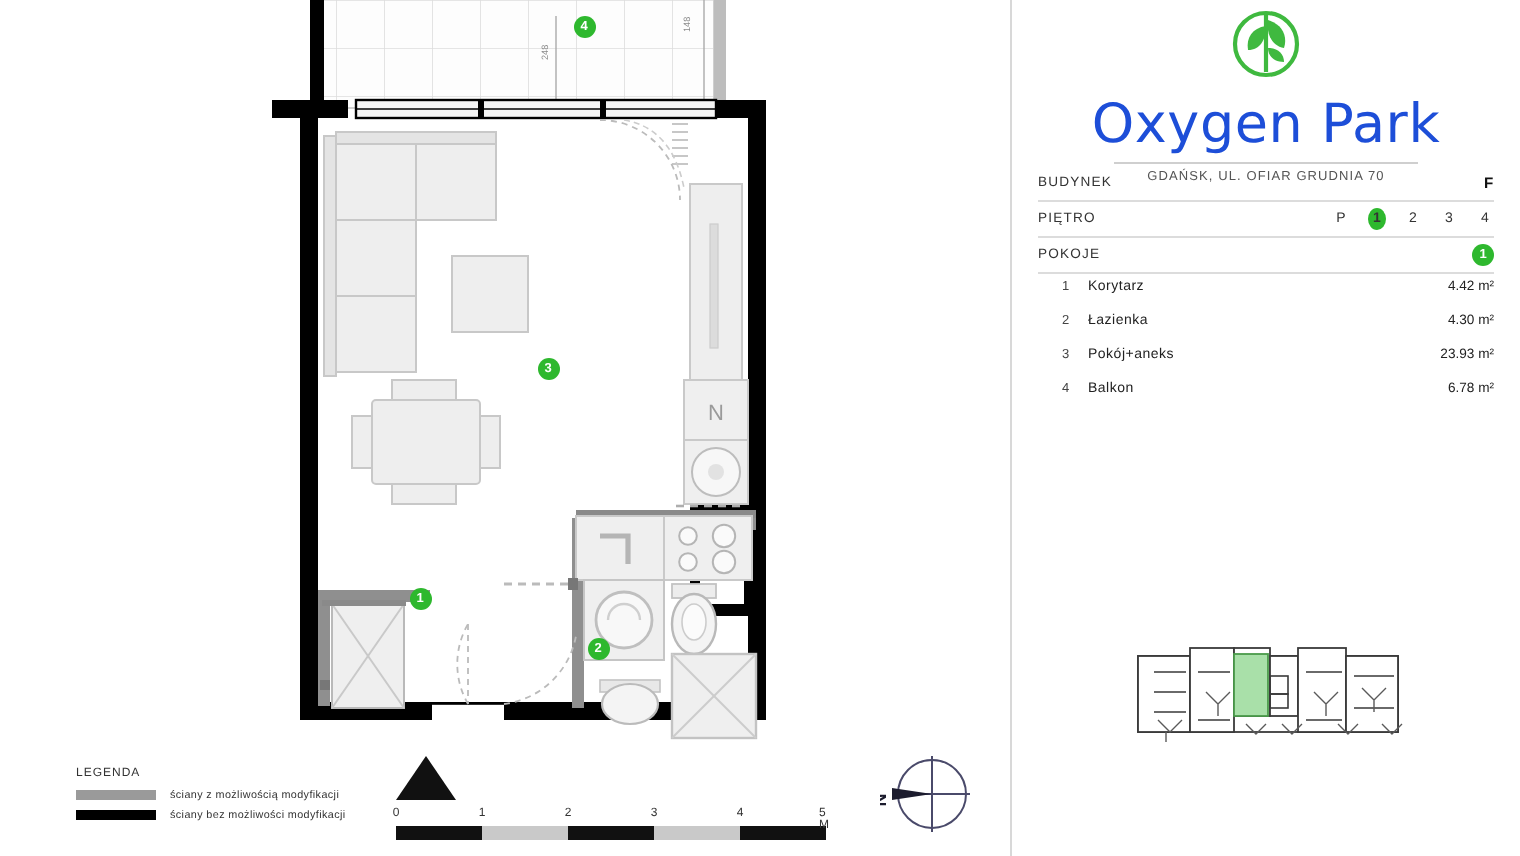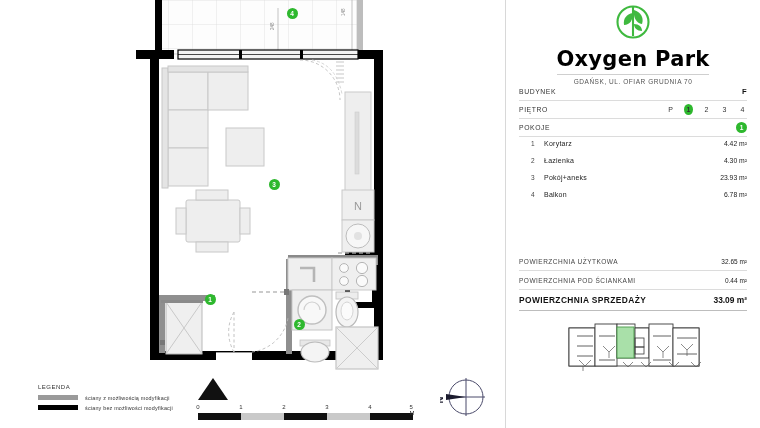--- a/index.html
+++ b/index.html
@@ -12,22 +12,22 @@
 
   
   .vdivider{position:absolute;left:505px;top:0;width:1px;height:428px;background:#d8d8d8;}
 
   
   .panel{position:absolute;left:519px;top:0;width:228px;height:428px;}
 
   .logo-wrap{position:absolute;left:0;top:4px;width:228px;text-align:center;}
   .logo-mark{display:block;margin:0 auto;}
   .logo-text{
-    font-size:21px;color:#000000;letter-spacing:.3px;margin-top:1px;
-    font-family:"DejaVu Sans",sans-serif;font-weight:700;
+    font-size:27px;color:#1d4ed8;letter-spacing:.3px;margin-top:1px;
+    font-family:"DejaVu Sans",sans-serif;font-weight:400;
   }
   .logo-rule{width:152px;height:1px;background:#cfcfcf;margin:3px auto 0;}
   .logo-addr{font-size:6.5px;color:#555;letter-spacing:.55px;margin-top:3px;}
 
   
   .irow{
     position:absolute;left:0;width:228px;height:18px;
     border-bottom:1px solid #dcdcdc;
     display:flex;align-items:center;justify-content:space-between;
   }
@@ -355,34 +355,20 @@
             <span class="rarea">23.93 m²</span>
           </li>
           <li>
             <span class="rn">4</span>
             <span class="rname">Balkon</span>
             <span class="rarea">6.78 m²</span>
           </li>
         </ul>
     </div>
 
-    <div class="summary" id="summary">
-        <div class="srow">
-          <span class="sk">POWIERZCHNIA UŻYTKOWA</span>
-          <span class="sv">32.65 m²</span>
-        </div>
-        <div class="srow">
-          <span class="sk">POWIERZCHNIA POD ŚCIANKAMI</span>
-          <span class="sv">0.44 m²</span>
-        </div>
-        <div class="srow total">
-          <span class="sk">POWIERZCHNIA SPRZEDAŻY</span>
-          <span class="sv">33.09 m²</span>
-        </div>
-      </div>
 
     <div class="keyplan">
       <svg width="138" height="60" viewBox="0 0 138 60">
         <g stroke="#3a3a3a" stroke-width="0.9" fill="#ffffff">
           <rect x="4" y="12" width="130" height="38"></rect>
           <rect x="4" y="12" width="26" height="38"></rect>
           <rect x="30" y="8" width="22" height="42"></rect>
           <rect x="52" y="8" width="18" height="34"></rect>
           <rect x="70" y="12" width="14" height="30"></rect>
           <rect x="84" y="8" width="24" height="42"></rect>

